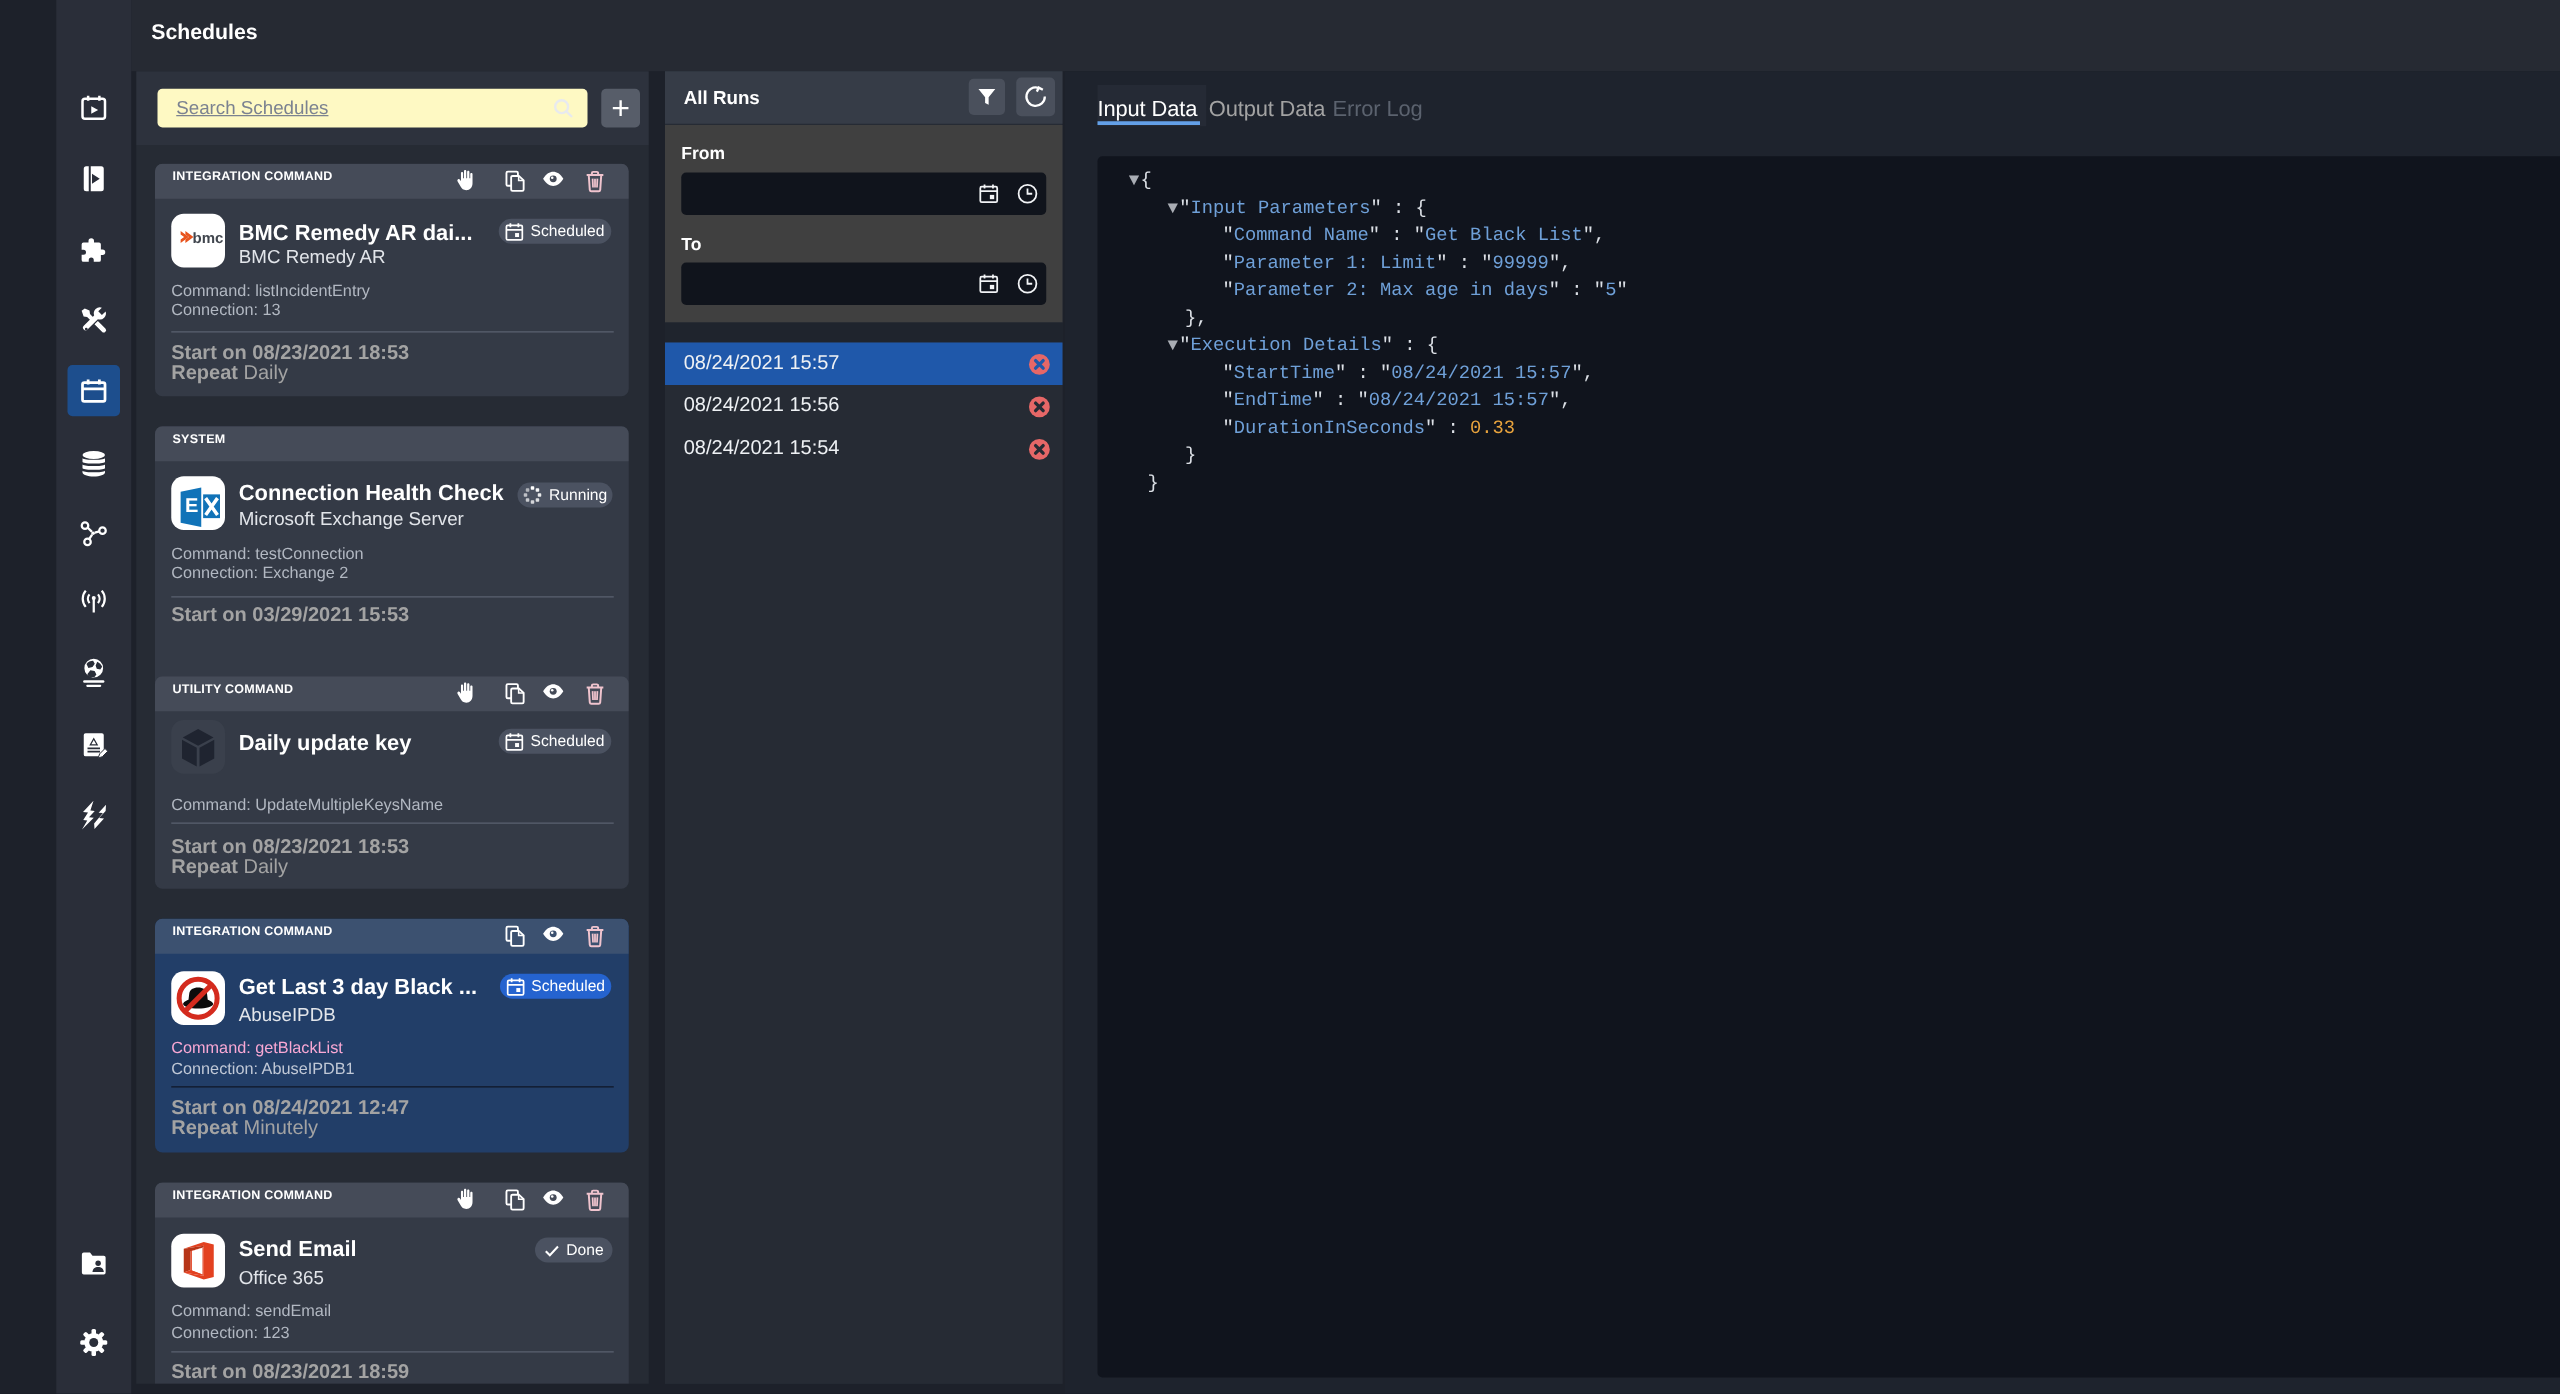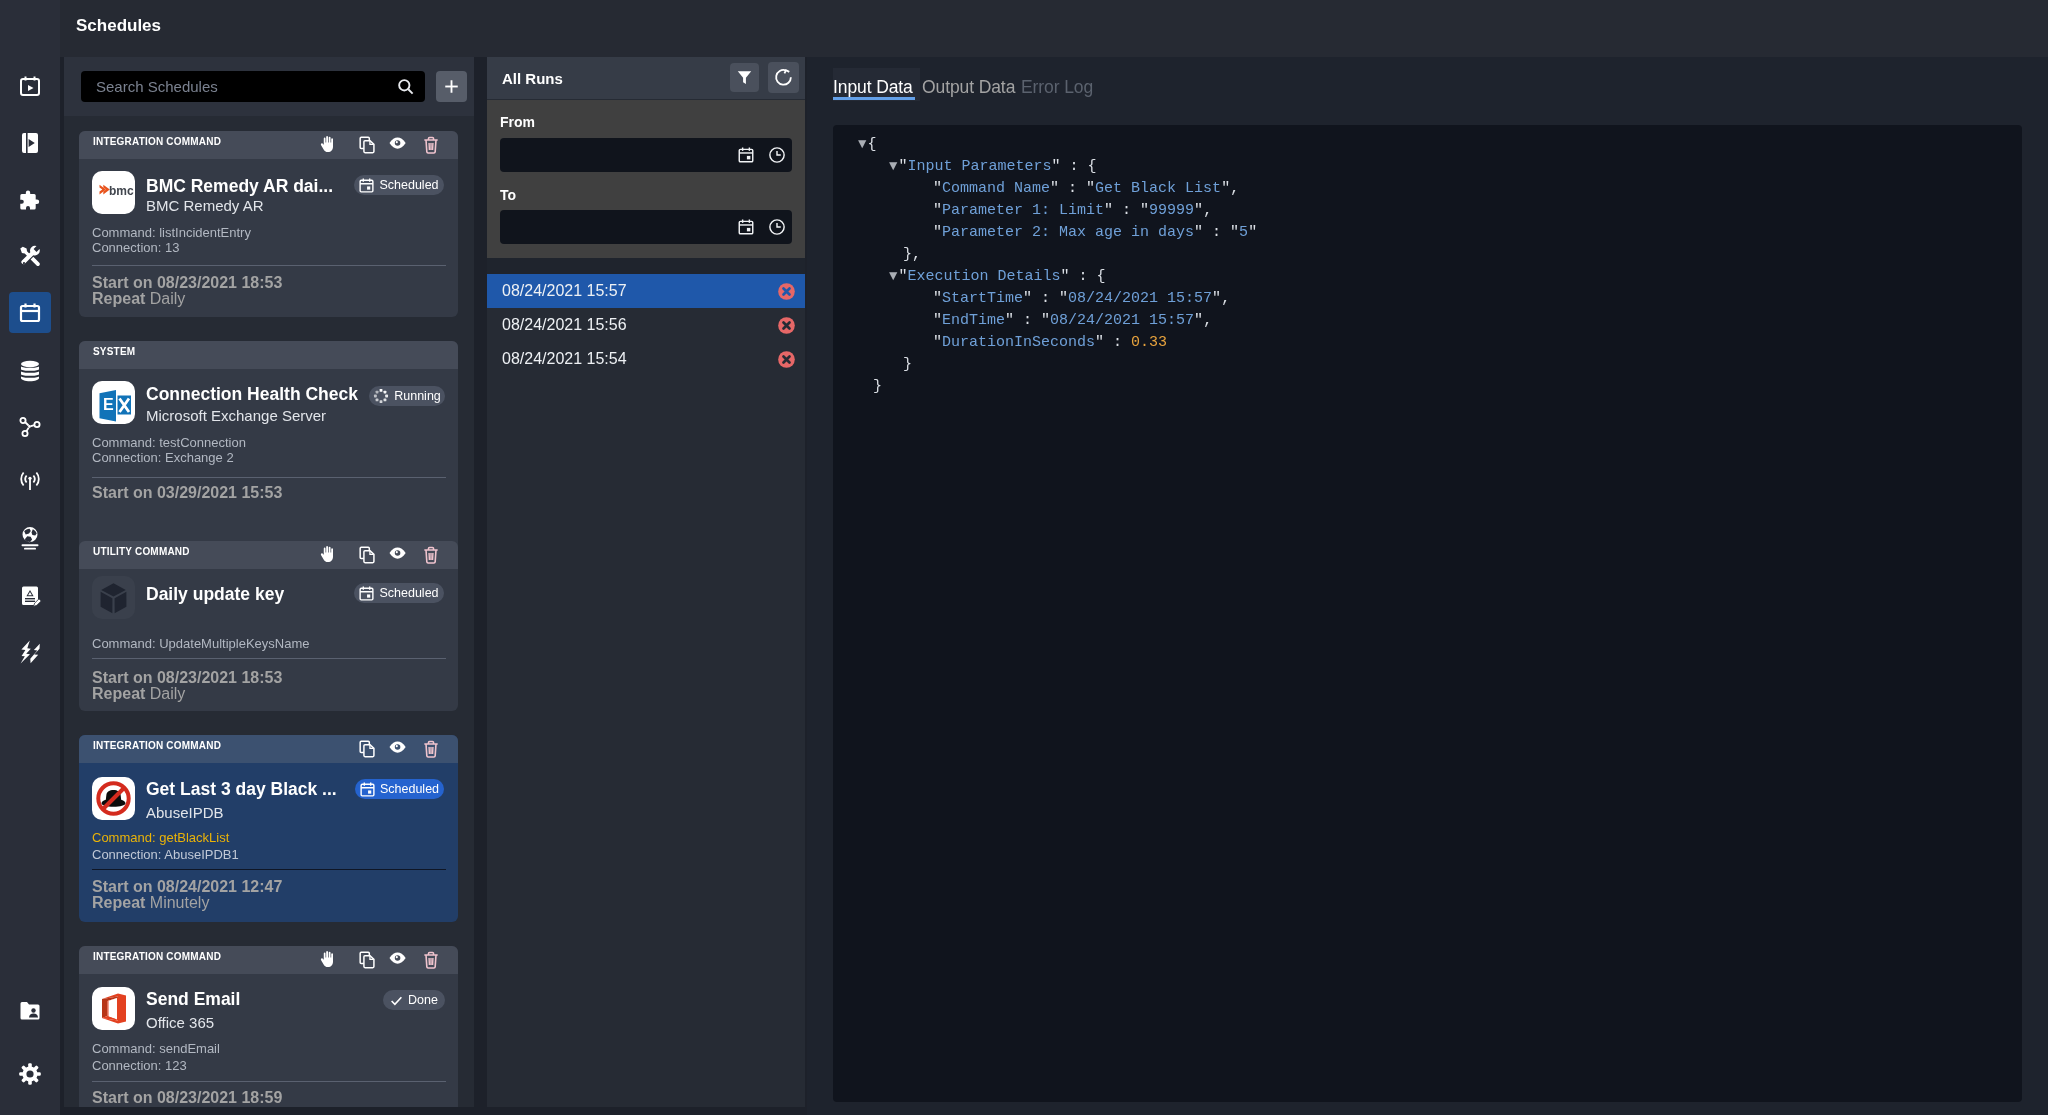--- a/index.html
+++ b/index.html
@@ -1,26 +1,26 @@
 <!DOCTYPE html>
 <html><head>
 <meta charset="utf-8">
 <style>
 * { margin:0; padding:0; box-sizing:border-box; }
 html,body { width:2048px; height:1115px; background:#1d212a; font-family:"Liberation Sans", sans-serif; overflow:hidden; }
-.abs { position:absolute; }
+.abs { position:absolute;margin-left:45px; }
 #stage { position:relative; width:2048px; height:1115px; }
 #topbar { left:60px; top:0; width:1988px; height:57px; background:#262a33; }
 #title { left:76px; top:16px; font-size:17px; font-weight:bold; color:#ffffff; }
 #sidebar { left:0; top:0; width:60px; height:1115px; background:#2a2e39; }
 .sideicon { position:absolute; left:18px; width:24px; height:24px; }
 #selbox { position:absolute; left:9px; top:292px; width:42px; height:41px; background:#1d4e8d; border-radius:4px; }
 #leftpanel { left:64px; top:57px; width:410px; height:1050px; background:#262b34; overflow:hidden; }
 #searchband { position:absolute; left:0; top:0; width:410px; height:59px; background:#2d323d; }
-#searchbox { position:absolute; left:17px; top:14px; width:344px; height:31px; background:#000000; border-radius:4px; color:#7b8290; font-size:15px; line-height:31px; padding-left:15px; }
+#searchbox { position:absolute; left:17px; top:14px; width:344px; height:31px; background:#fef9c3; border-radius:4px; color:#7b8290; font-size:15px; line-height:31px; padding-left:15px;text-decoration:underline; }
 #plusbtn { position:absolute; left:372px; top:14px; width:31px; height:31px; background:#575d69; border-radius:4px; color:#fff; text-align:center; }
 .card { position:absolute; left:15px; width:379px; background:#343a46; border-radius:6px; overflow:hidden; }
 .chead { position:relative; height:28px; background:#454b58; }
 .clabel { position:absolute; left:14px; top:5px; font-size:10px; font-weight:bold; color:#ffffff; letter-spacing:0.2px;text-align:right; }
 .hicon { position:absolute; top:4px; width:20px; height:20px; color:#454b58; }
 .sel4 .hicon { color:#3c5170; }
 .appicon { position:absolute; left:13px; width:43px; height:43px; border-radius:10px; }
 .ctitle { position:absolute; left:67px; font-size:17.5px; font-weight:bold; color:#ffffff; white-space:nowrap; }
 .csub { position:absolute; left:67px; font-size:15px; color:#e2e5ea; }
 .cmeta { position:absolute; left:13px; font-size:13px; color:#b2b8c2; }
@@ -237,21 +237,21 @@
       <div class="csub" style="top:69px">AbuseIPDB</div>
       <div class="badge" style="left:276px;top:44px;width:89px;background:#2563cf">
         <svg width="15" height="15" viewBox="0 0 16 16" fill="none" stroke="#fff" stroke-width="1.5">
             <rect x="1.2" y="2.4" width="13.6" height="12.4" rx="1.2"></rect>
             <line x1="4.6" y1="0.6" x2="4.6" y2="4"></line>
             <line x1="11.4" y1="0.6" x2="11.4" y2="4"></line>
             <line x1="1.2" y1="6.2" x2="14.8" y2="6.2"></line>
             <rect x="8.6" y="9" width="3.4" height="3.4" fill="#fff" stroke="none"></rect>
           </svg>
         Scheduled</div>
-      <div class="cmeta" style="top:95px;color:#eab308">Command: getBlackList</div>
+      <div class="cmeta" style="top:95px;color:#f9a8d4">Command: getBlackList</div>
       <div class="cmeta" style="top:112px;color:#c0c8d6">Connection: AbuseIPDB1</div>
       <div class="csep" style="top:134px;border-color:#0f1626"></div>
       <div class="cstart" style="top:143px">Start on 08/24/2021 12:47</div>
       <div class="cstart" style="top:159px">Repeat <span>Minutely</span></div>
     </div>
 
     <div class="card" style="top:889px;height:161px;border-radius:6px 6px 0 0">
       <div class="chead">
         <div class="clabel">INTEGRATION COMMAND</div>
         <svg class="hicon" style="left:240px" viewBox="2.5 1 20 22">

